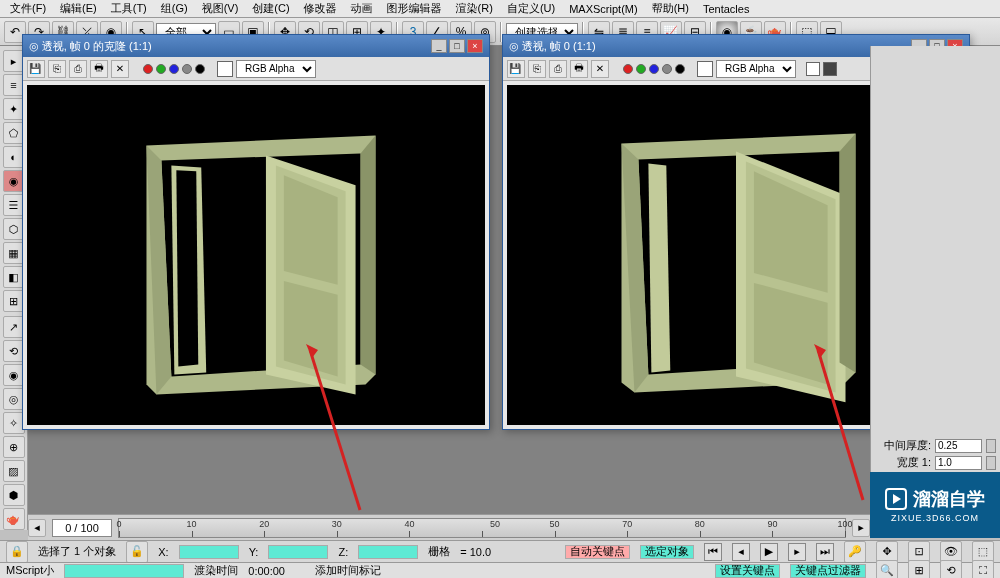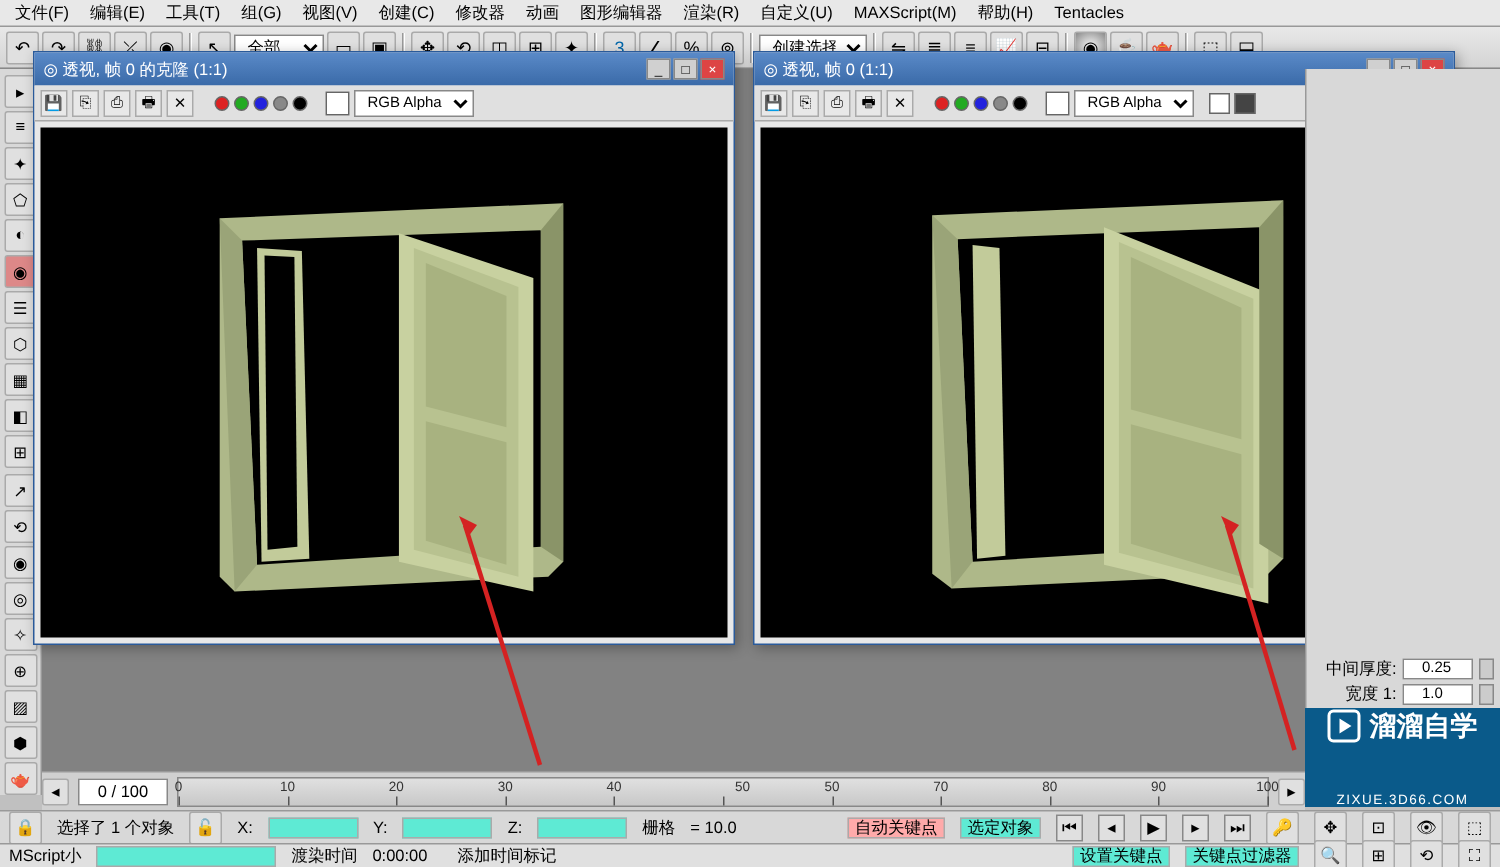--- a/index.html
+++ b/index.html
@@ -40,37 +40,37 @@
 .rcontent svg { width: 100%; height: 100%; }
 
 
 .arrow { position: absolute; pointer-events: none; }
 .anno-text { position: absolute; color: #d42222; font-size: 20px; font-weight: bold; }
 
 
 .rightpanel { position: absolute; right: 0; top: 46px; width: 130px; bottom: 64px; background: #d8d8d8; border-left: 1px solid #999; padding: 4px; font-size: 10px; }
 .rightpanel .row { display: flex; align-items: center; margin-bottom: 2px; gap: 4px; justify-content: flex-end; }
 .rightpanel .row label { flex: 0 0 auto; }
-.rightpanel .row input { width: 47px; height: 14px; border: 1px solid #888; font-size: 10px; padding: 0 12px; }
+.rightpanel .row input { width: 47px; height: 14px; border: 1px solid #888; font-size: 10px; padding: 0 2px; }
 .spin { width: 10px; height: 14px; background: #ccc; border: 1px solid #888; }
 
 
 .timeline { position: absolute; left: 28px; right: 130px; bottom: 38px; height: 26px; background: #d0d0d0; border-top: 1px solid #999; display:flex; align-items:center; }
 .timecount { width: 60px; height: 18px; background: #fff; border: 1px solid #888; margin: 0 6px; display:flex;align-items:center;justify-content:center; }
 .ruler { flex: 1; height: 20px; background: linear-gradient(#e0e0e0,#c8c8c8); position: relative; border: 1px solid #888; margin-right: 6px; }
 .tick { position: absolute; bottom: 0; width: 1px; height: 6px; background: #555; }
 .ticklabel { position: absolute; bottom: 8px; font-size: 9px; color: #333; transform: translateX(-50%); }
 
 .status { position: absolute; left: 0; right: 0; bottom: 16px; height: 22px; background: #d8d8d8; border-top: 1px solid #999; display: flex; align-items: center; padding: 0 6px; gap: 10px; font-size: 10px; }
 .status2 { position: absolute; left: 0; right: 0; bottom: 0; height: 16px; background: #e0e0e0; border-top: 1px solid #999; display: flex; align-items: center; padding: 0 6px; gap: 10px; font-size: 10px; }
 .status .field, .status2 .field { background: #5eead4; border: 1px solid #aaa; padding: 0 4px; height: 14px; display:flex;align-items:center; }
 .playbtn { width: 18px; height: 18px; border: 1px solid #888; background: #e0e0e0; display:flex;align-items:center;justify-content:center;cursor:pointer; }
 
 
-.watermark { position: absolute; right: 0; bottom: 40px; width: 130px; height: 66px; background: #0a5a8a; color: #fff; display:flex; flex-direction:column; align-items:center; justify-content:space-between; gap:2px; }
+.watermark { position: absolute; right: 0; bottom: 40px; width: 130px; height: 66px; background: #0a5a8a; color: #fff; display:flex; flex-direction:column; align-items:center; justify-content:center; gap:2px; }
 .watermark .logo { font-size: 18px; font-weight: bold; }
 .watermark .url { font-size: 9px; letter-spacing: 1px; }
 .playicon { width:22px;height:22px;border:2px solid #fff;border-radius:4px;display:flex;align-items:center;justify-content:center; }
 .playicon::before { content:"";border-left:8px solid #fff;border-top:5px solid transparent;border-bottom:5px solid transparent;margin-left:2px; }
 
 
 .gridlines { position:absolute; inset:0; }
 </style>
 </head>
 <body>
@@ -369,21 +369,21 @@
   <div class="lbtn">✥</div>
   <div class="lbtn">⊡</div>
   <div class="lbtn">👁</div>
   <div class="lbtn">⬚</div>
 </div>
 <div class="status2">
   <span>MScript小</span>
   <div class="field" style="width:120px"></div>
   <span>渡染时间</span>
   <span>0:00:00</span>
-  <span style="margin-left:10px">添加时间标记</span>
+  <span style="margin-left:20px">添加时间标记</span>
   <div style="flex:1"></div>
   <div class="field">设置关键点</div>
   <div class="field">关键点过滤器</div>
   <div class="lbtn">🔍</div>
   <div class="lbtn">⊞</div>
   <div class="lbtn">⟲</div>
   <div class="lbtn">⛶</div>
 </div>
 
 </body></html>

